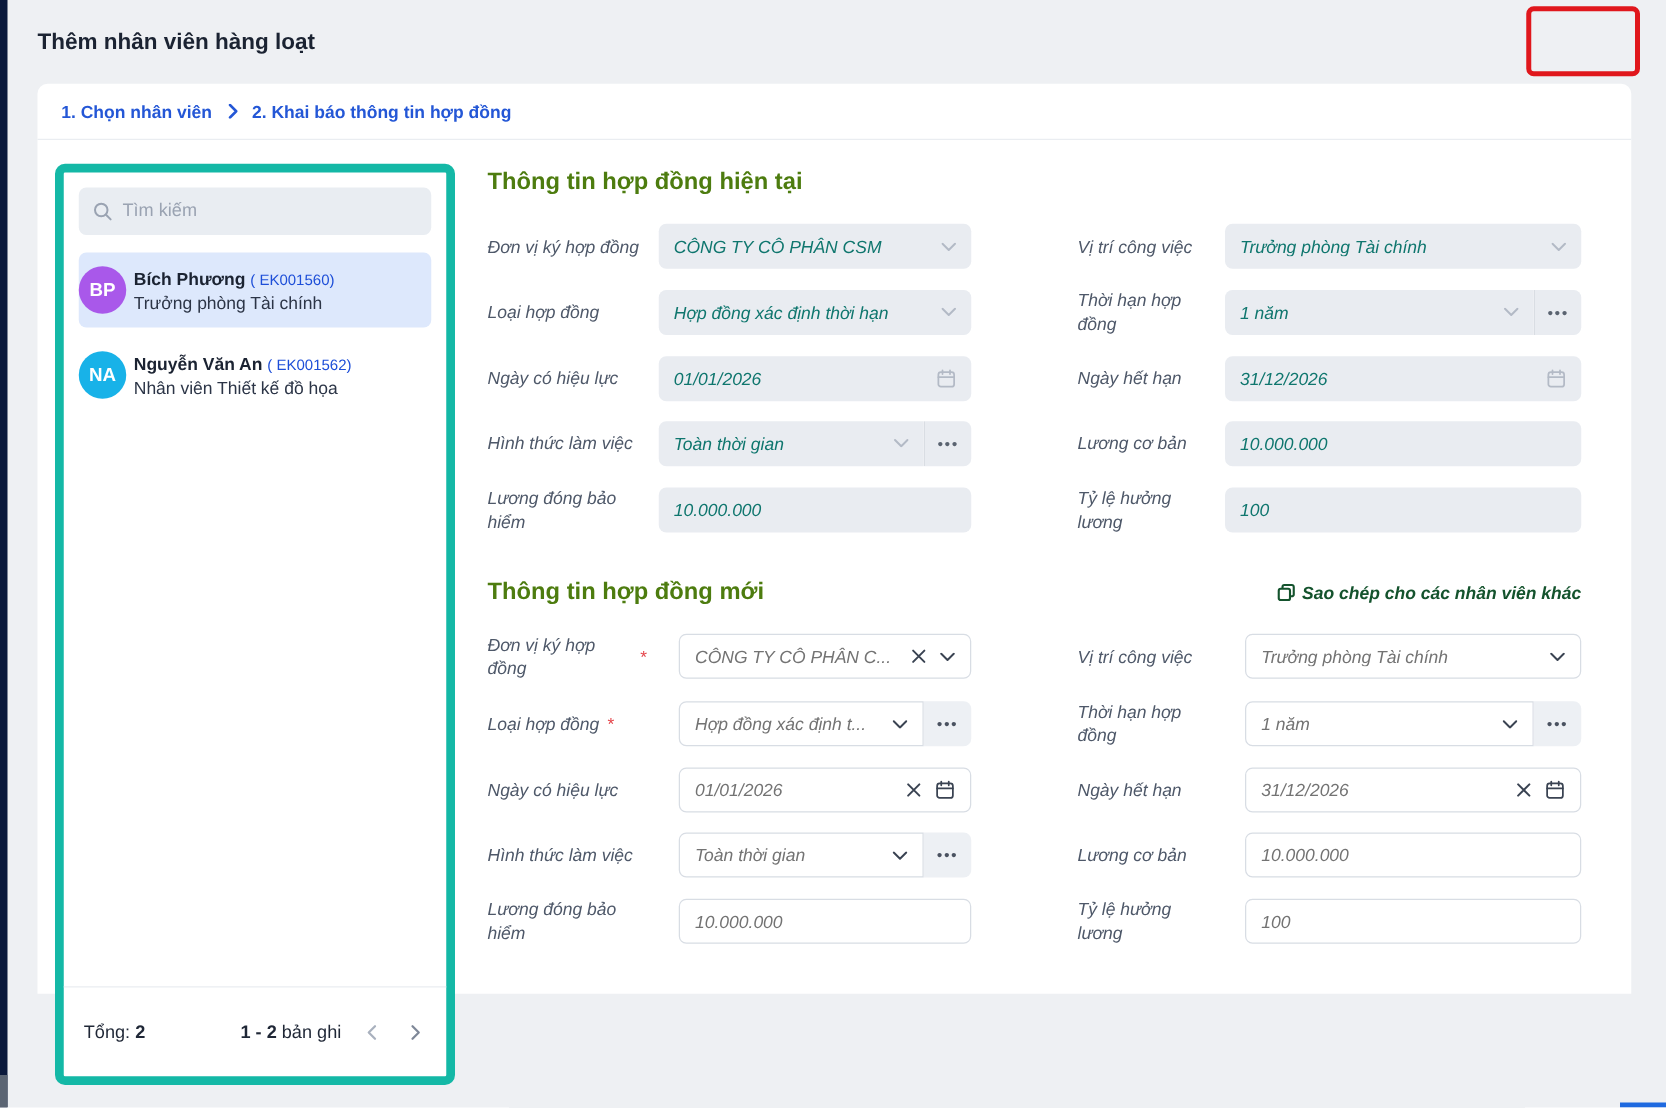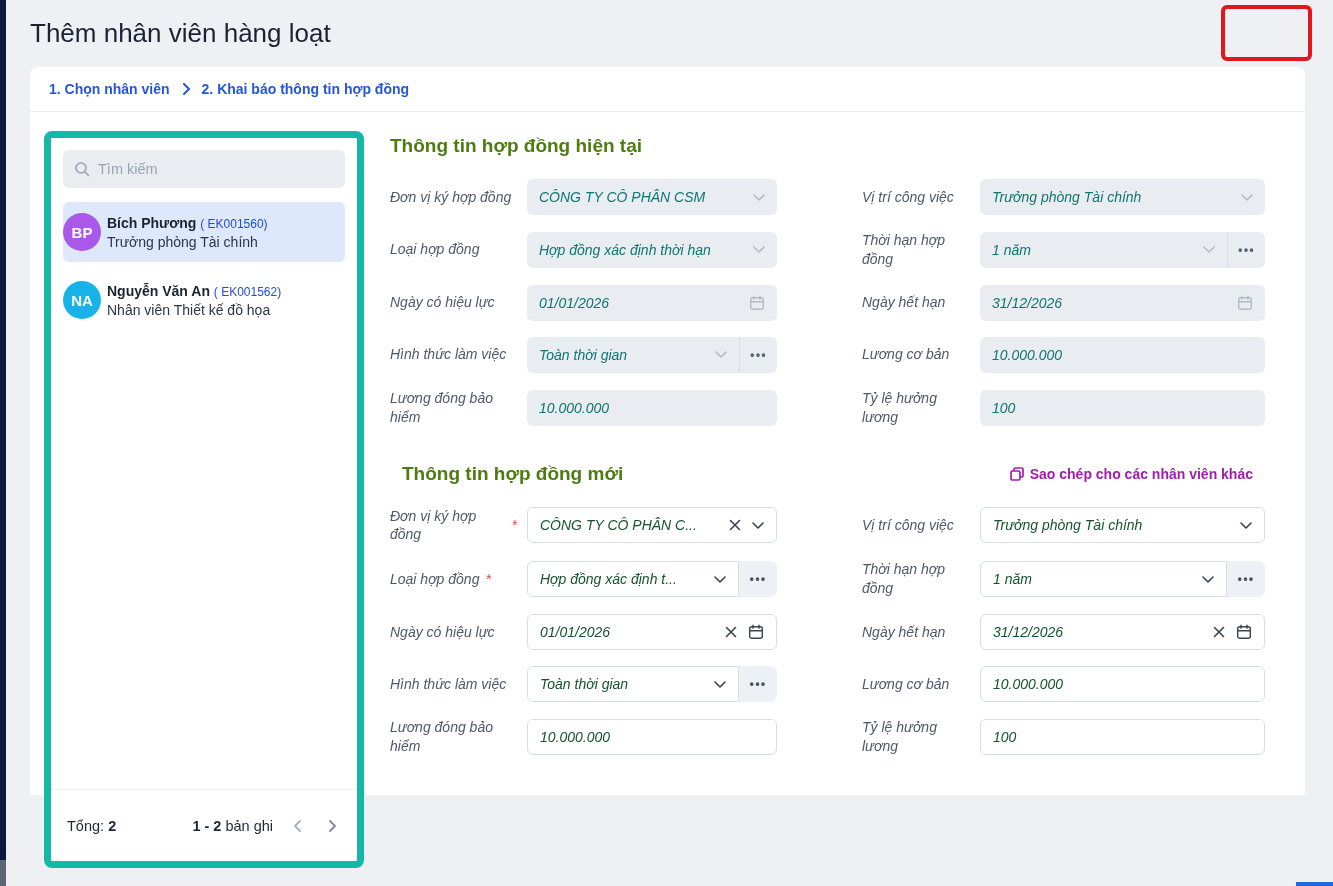--- a/index.html
+++ b/index.html
@@ -8,21 +8,21 @@
     font-family: "Liberation Sans", "DejaVu Sans", sans-serif;
     background:#eef0f3; color:#1b2332; position:relative;
   }
   
   .nav-strip { position:absolute; left:0; top:0; width:6px; height:886px; background:#0b1a3c; }
   .nav-strip .cap { position:absolute; left:0; bottom:0; width:6px; height:26px; background:#5b6573; }
 
   
   .topbar { position:absolute; left:6px; top:0; right:0; height:67px;
     display:flex; align-items:center; justify-content:space-between; padding:0 29px 0 24px; }
-  .page-title { font-size:26px; font-weight:400; color:#1b2332;text-align:center; }
+  .page-title { font-size:18px; font-weight:700; color:#1b2332;text-align:center; }
   .actions { display:flex; gap:8px; align-items:center; }
   .btn { height:38px; border-radius:6px; font-size:15px; font-weight:600; cursor:pointer;
     display:inline-flex; align-items:center; justify-content:center;
     font-family:inherit; }
   .btn-cancel { background:#fff; border:1px solid #d9dee5; color:#1b2332; padding:0 27px; }
   .btn-back   { background:#fff; border:1px solid #2563eb; color:#2563eb; padding:0 21px; }
   .btn-save   { background:#2563eb; border:none; color:#fff; padding:0 27px; }
   .annotation-box { position:absolute; left:1221px; top:5px; width:91px; height:56px;
     border:4px solid #e0171c; border-radius:6px; pointer-events:none; z-index:10; }
 
@@ -57,33 +57,33 @@
     display:flex; align-items:center; justify-content:space-between; font-size:14.5px; color:#1f2736; }
   .foot-right { display:flex; align-items:center; gap:16px; }
   .pg-btn { background:none; border:none; cursor:pointer; display:flex; align-items:center; padding:2px; }
   .pg-prev { color:#a9b1be; } .pg-next { color:#7f8898; }
 
   
   .form { flex:1; }
   .sec-head { display:flex; align-items:center; justify-content:space-between; }
   .sec-title { font-size:19px; font-weight:700; color:#4d7c0f; }
   .head-1 { margin:4px 0 22px; }
-  .head-2 { margin:36px 12px 22px; }
-  .copy-link { display:flex; align-items:center; gap:5px; color:#a21caf; font-weight:700;
-    font-size:14px; cursor:pointer; }
+  .head-2 { margin:36px 0 22px; }
+  .copy-link { display:flex; align-items:center; gap:5px; color:#14532d; font-weight:700;
+    font-size:14px; cursor:pointer;font-style:italic; }
 
   .grid { display:grid; grid-template-columns:137px 250px 1fr 118px 285px;
     row-gap:16px; align-items:center;font-style:italic; }
   .flabel { font-size:14px; color:#4e5869; line-height:1.35; display:flex;
     align-items:center; gap:6px; padding-right:10px; }
   .req { color:#e5484d; font-size:14px; }
 
   .ctrl { display:flex; height:36px; font-size:14px; }
   .ctrl .main { flex:1; display:flex; align-items:center; border-radius:6px; min-width:0; }
-  .ctrl.editable .main { background:#fff; border:1px solid #d8dde4; color:#14532d; }
+  .ctrl.editable .main { background:#fff; border:1px solid #d8dde4; color:#737373;margin-left:16px; }
   .ctrl.disabled .main { background:#e9ecf1; color:#0f766e; }
   .ctrl.has-dots .main { border-radius:6px 0 0 6px; }
   .ctrl .val { flex:1; padding:0 12px; white-space:nowrap; overflow:hidden; }
   .ctrl .icons { display:flex; align-items:center; gap:11px; margin-right:12px; }
   .ctrl.editable .icons { color:#3a4352; }
   .ctrl.disabled .icons { color:#b3bac6; }
   .seg { width:38px; height:36px; display:flex; align-items:center; justify-content:center;
     border-radius:0 6px 6px 0; font-weight:700; letter-spacing:1.5px; font-size:12px; }
   .ctrl.editable .seg { background:#edf0f4; color:#4a5260; cursor:pointer; }
   .ctrl.disabled .seg { background:#e9ecf1; color:#5a6370; border-left:1px solid #d9dde3; }

